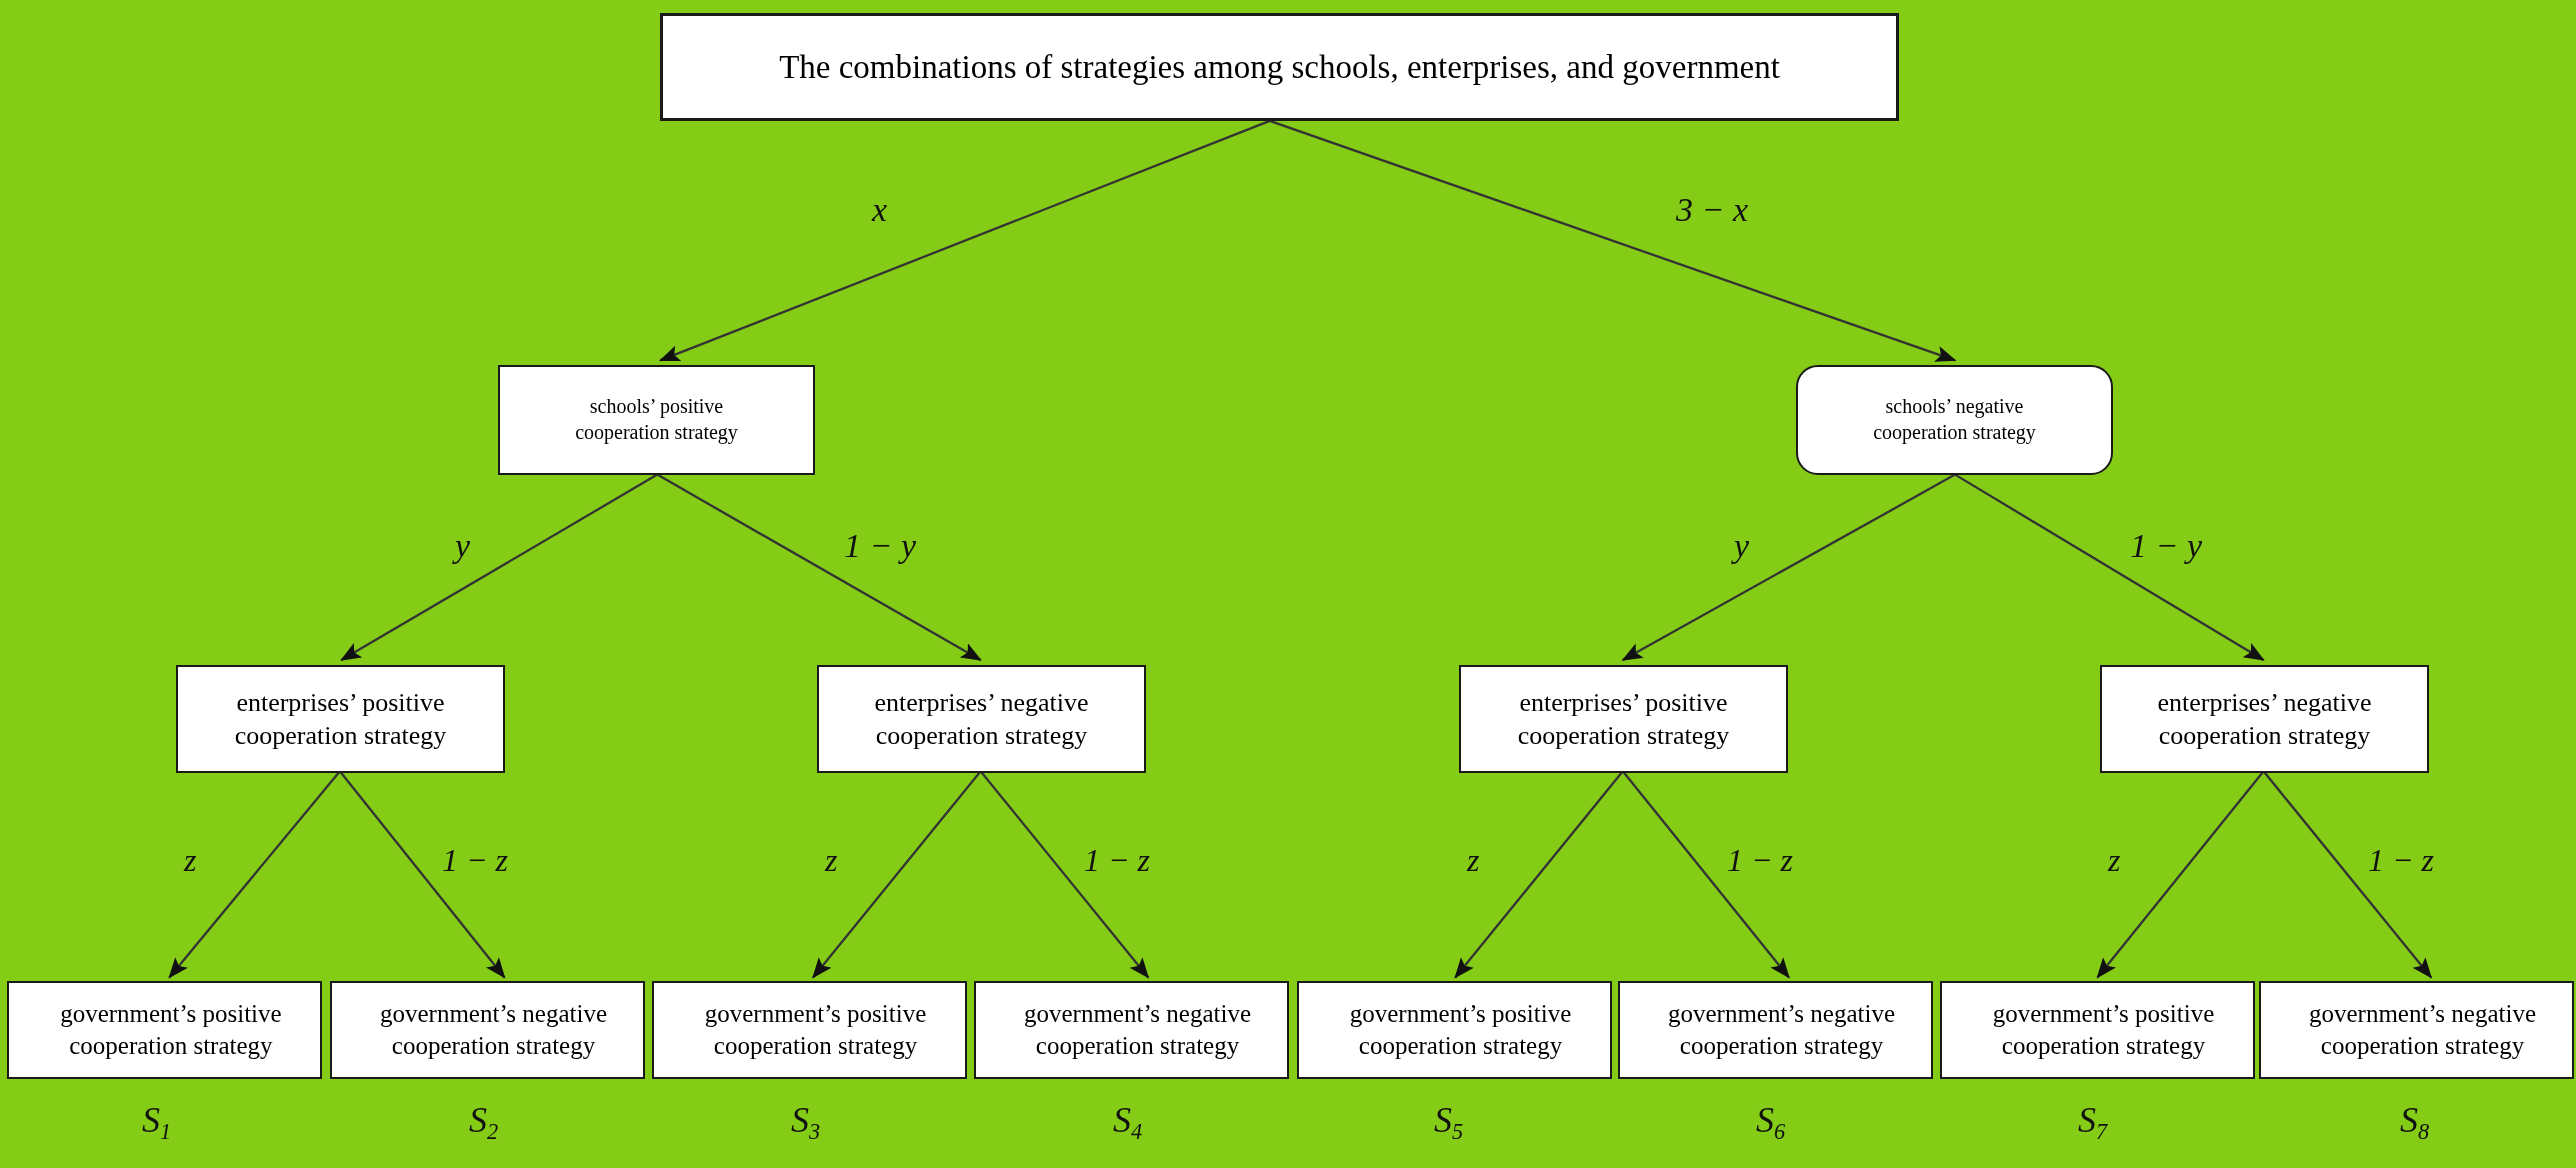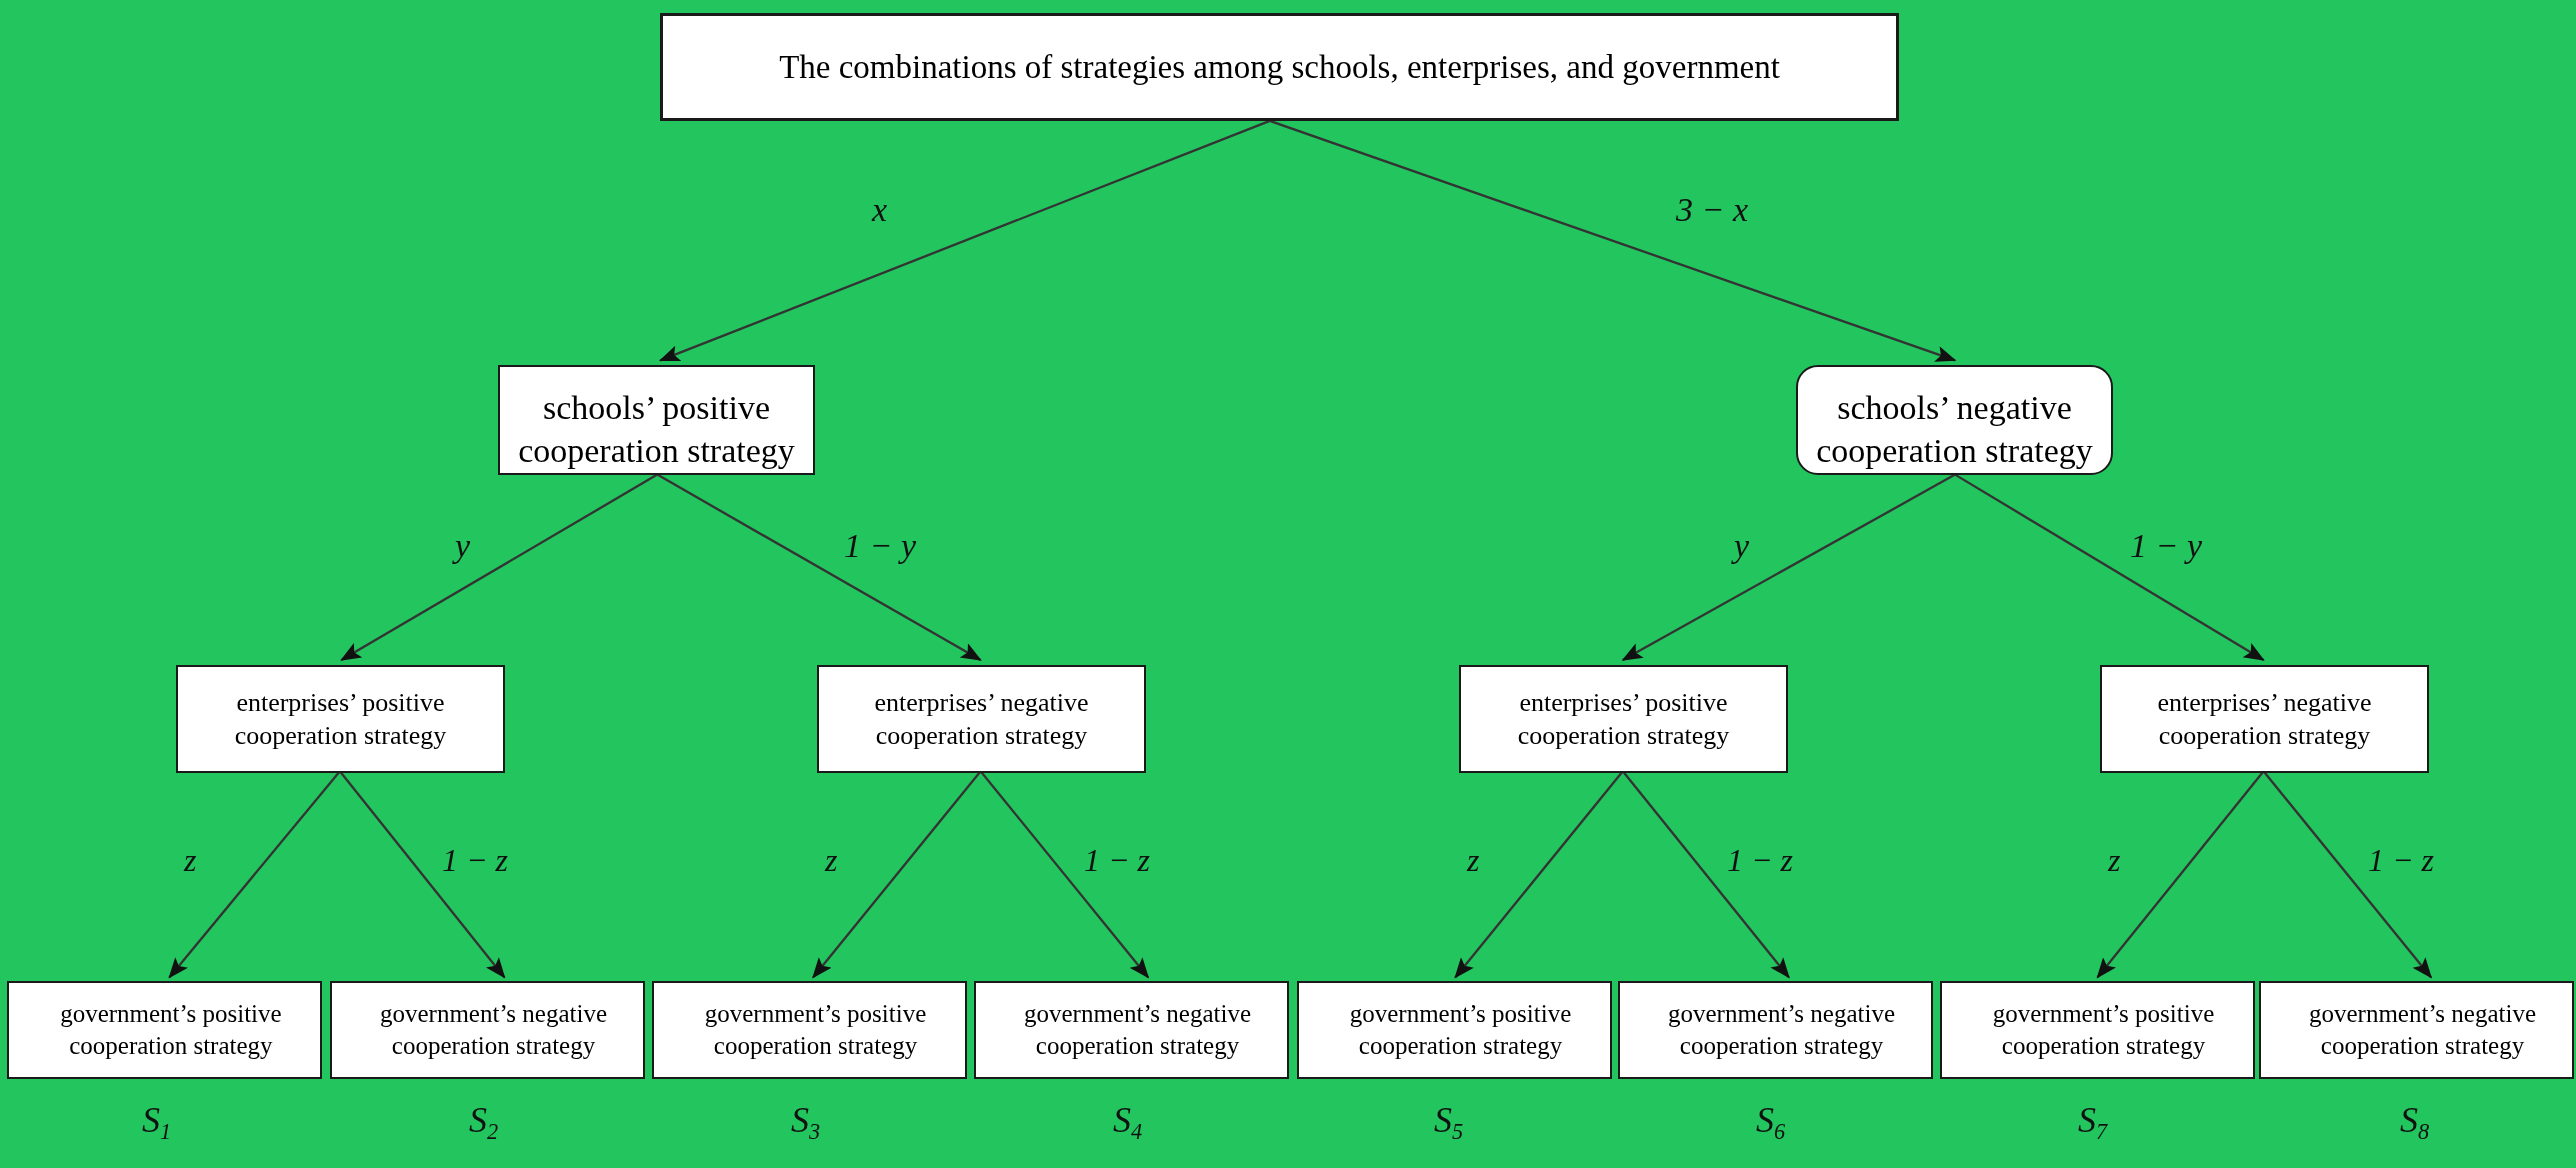--- a/index.html
+++ b/index.html
@@ -5,21 +5,21 @@
   html,body{margin:0;padding:0;background:#ffffff;}
   body{
     font-family:"Liberation Serif","DejaVu Serif",serif;
     color:#000;
     -webkit-font-smoothing:antialiased;
   }
   #stage{
     position:relative;
     width:2576px;
     height:1168px;
-    background:#22c55e;
+    background:#84cc16;
     overflow:hidden;
     font-family:Liberation Serif, serif;
   }
   #edges{
     position:absolute;
     left:0; top:0;
     width:2576px;
     height:1168px;
     pointer-events:none;
   }
@@ -33,21 +33,21 @@
     justify-content:center;
     text-align:center;
     line-height:1.28;
     z-index:2;
   }
   .node .txt{display:block;padding:0 4.5px;}
   .node.root{
     font-size:33px;
     border-width:3px;
   }
-  .node.lvl2{font-size:34px;align-items:flex-end;}
+  .node.lvl2{font-size:20px;}
   .node.lvl3{font-size:26px;}
   .node.leaf{font-size:25px;padding-left:12px;}
   .edge-label{
     position:absolute;
     font-style:italic;
     font-size:34px;
     white-space:nowrap;
     z-index:3;
     color:#111;
   }

